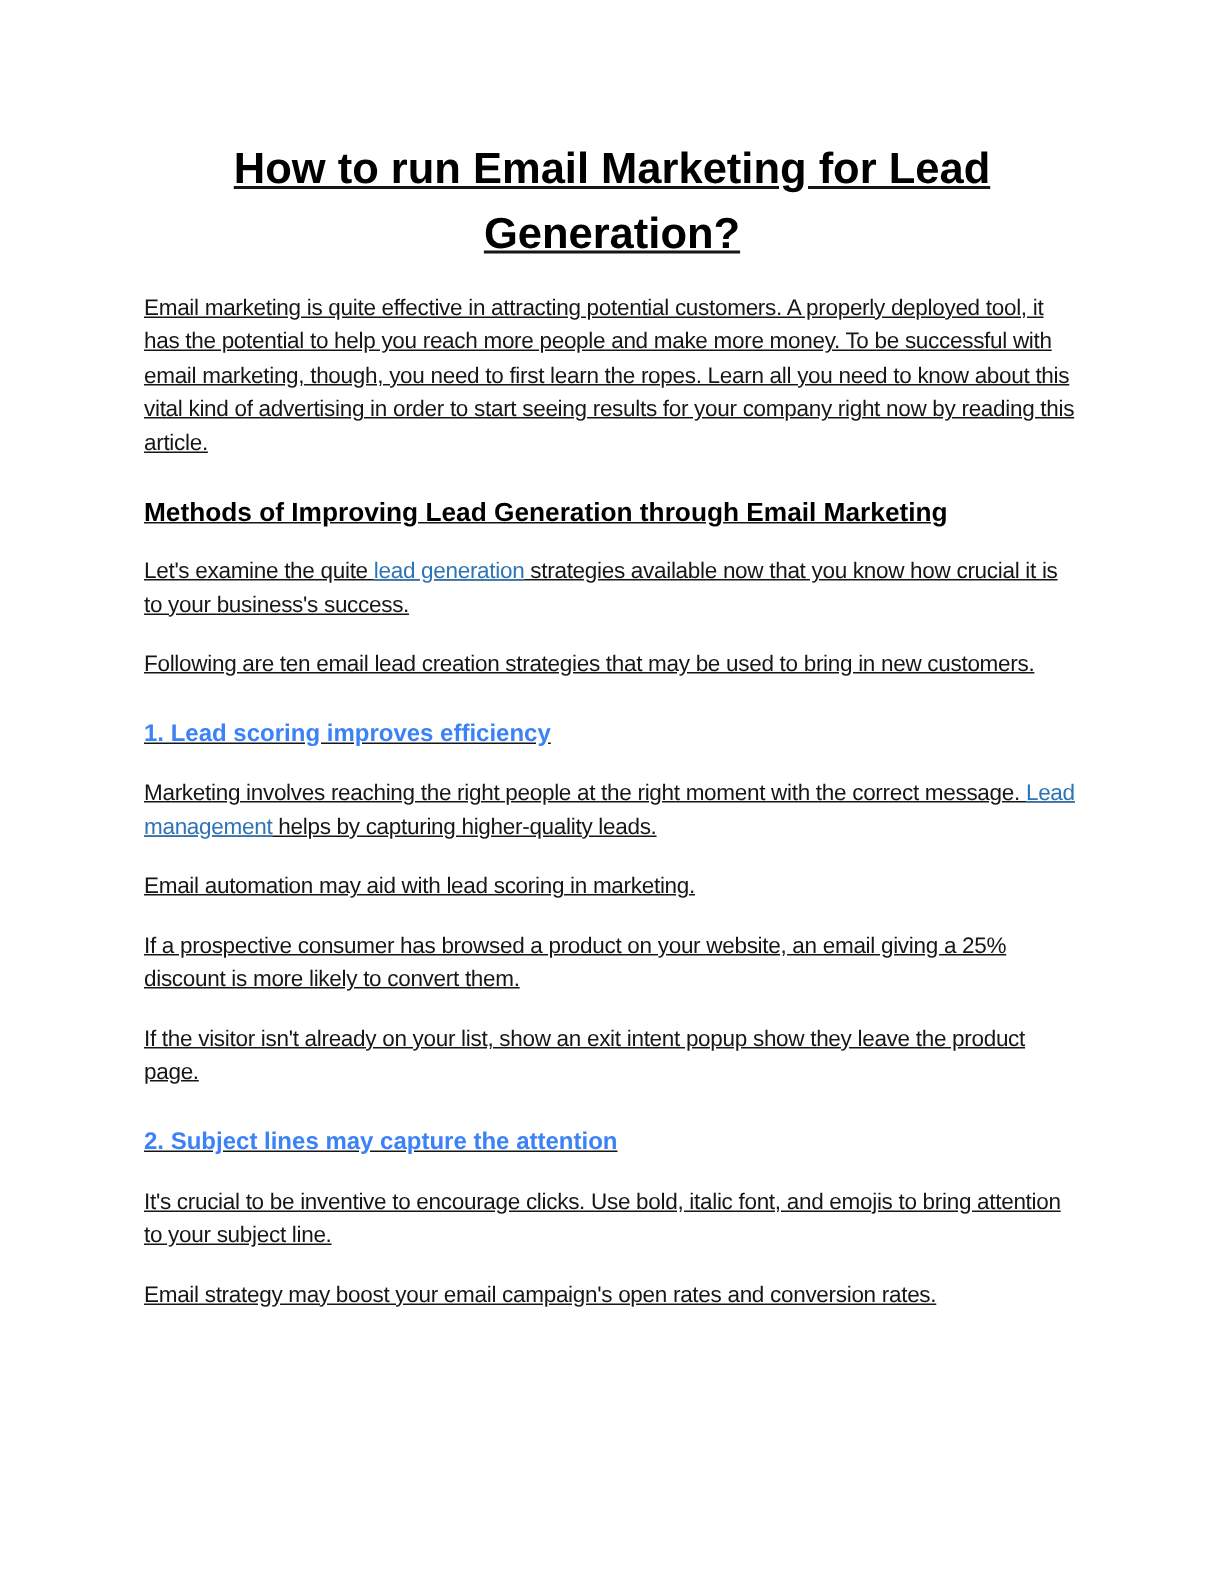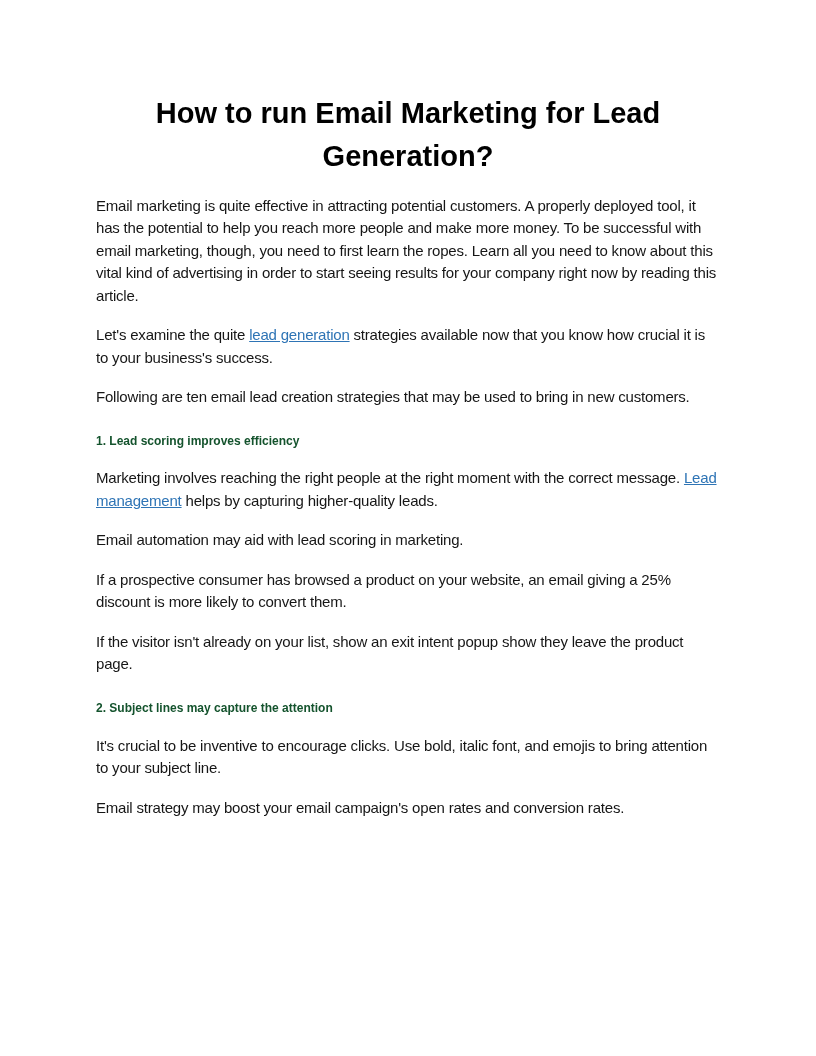--- a/index.html
+++ b/index.html
@@ -11,20 +11,21 @@
     position: relative;
     width: 816px;
     height: 1056px;
     margin: 0 auto;
     background: #ffffff;
     box-sizing: border-box;
     padding: 92px 96px 0 96px;
     overflow: hidden;
     font-family: "Liberation Sans", sans-serif;
     color: #161616;
+    text-decoration: underline;
   }
   .doc-title {
     font-family: "Liberation Sans", sans-serif;
     font-size: 29px;
     font-weight: bold;
     color: #000000;
     text-align: center;
     line-height: 1.48;
     margin: 0 0 17px 0;
     letter-spacing: 0;
@@ -39,42 +40,43 @@
   h2.h-methods {
     font-family: "Liberation Sans", sans-serif;
     font-size: 17.5px;
     font-weight: bold;
     color: #000000;
     line-height: 1.3;
     margin: 23px 0 17px 0;
   }
   h3.h-numbered {
     font-family: "Liberation Sans", sans-serif;
-    font-size: 12px;
+    font-size: 16px;
     font-weight: bold;
-    color: #14532d;
+    color: #3b82f6;
     line-height: 1.3;
     margin: 25px 0 18px 0;
   }
   a.doc-link {
     color: #2e74b5;
     text-decoration: underline;
     cursor: pointer;
     margin-top: 14px;
   }
 </style>
 </head>
 <body>
 
 <div class="page">
 
   <h1 class="doc-title">How to run Email Marketing for Lead Generation?</h1>
 
   <p class="body-text">Email marketing is quite effective in attracting potential customers. A properly deployed tool, it has the potential to help you reach more people and make more money. To be successful with email marketing, though, you need to first learn the ropes. Learn all you need to know about this vital kind of advertising in order to start seeing results for your company right now by reading this article.</p>
 
+  <h2 class="h-methods">Methods of Improving Lead Generation through Email Marketing</h2>
 
   <p class="body-text"><span>Let's examine the quite </span><a class="doc-link">lead generation</a><span> strategies available now that you know how crucial it is to your business's success.</span></p>
 
   <p class="body-text">Following are ten email lead creation strategies that may be used to bring in new customers.</p>
 
   <h3 class="h-numbered">1. Lead scoring improves efficiency</h3>
 
   <p class="body-text"><span>Marketing involves reaching the right people at the right moment with the correct message. </span><a class="doc-link">Lead management</a><span> helps by capturing higher-quality leads.</span></p>
 
 

